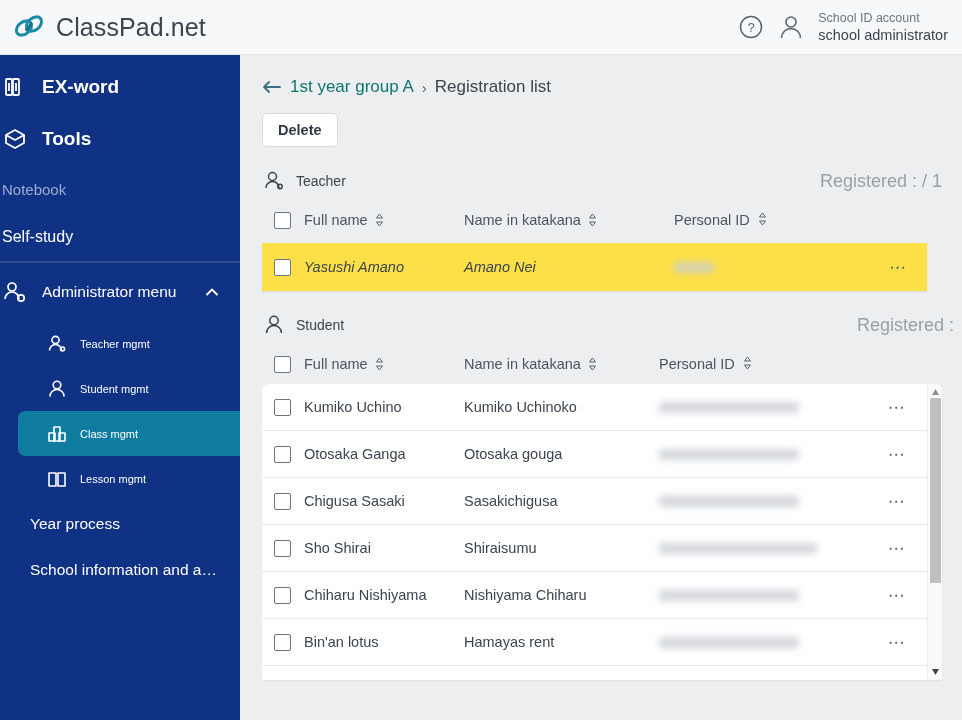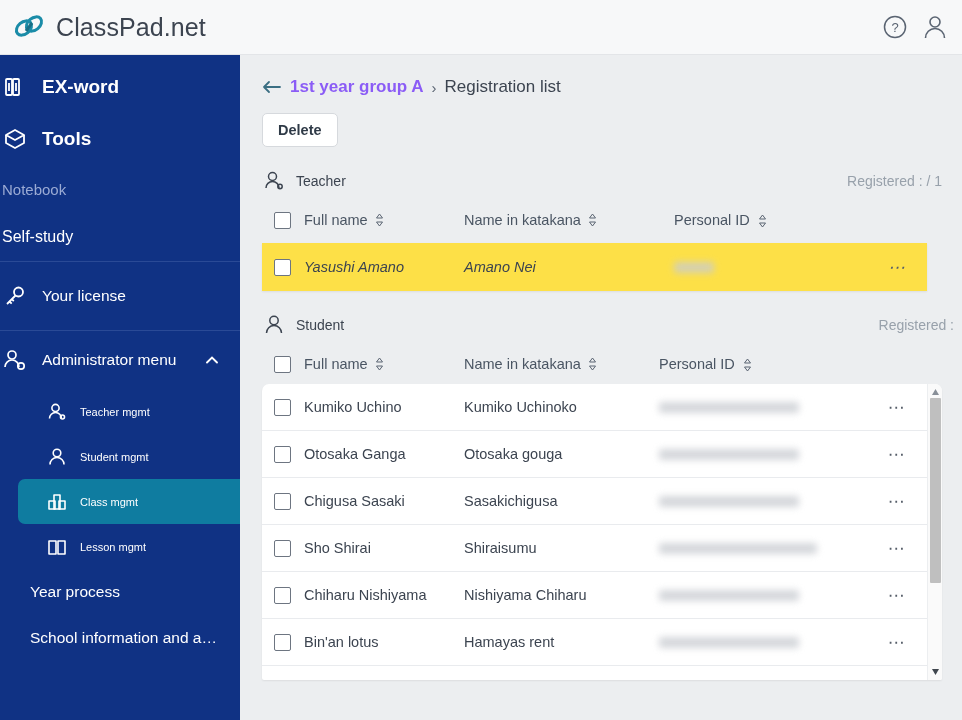--- a/index.html
+++ b/index.html
@@ -61,53 +61,53 @@
   
   .content {
     position: absolute; left: 240px; top: 55px;
     width: 722px; height: 665px; background: #eceef0; overflow: hidden;
   }
   .crumb {
     display: flex; align-items: center; gap: 8px;
     padding: 22px 0 0 22px; font-size: 17px;
   }
   .crumb .back { width: 20px; height: 16px; display: block; }
-  .crumb-link { color: #8b5cf6; cursor: pointer; font-weight: bold; }
+  .crumb-link { color: #0f766e; cursor: pointer; }
   .crumb-sep { color: #5a6472; font-size: 15px; }
   .crumb-cur { color: #3c4450; }
 
   .delete-btn {
     margin: 16px 0 0 22px; display: inline-block;
     background: #fff; border: 1px solid #d6d9dd; border-radius: 5px;
     padding: 8px 15px; font-size: 14.5px; font-weight: bold;
     color: #2f3a47; cursor: pointer;
   }
 
   .sect-head {
     display: flex; align-items: center; gap: 10px;
     margin: 22px 0 0 22px; width: 680px;
   }
   .sect-head .ic { width: 24px; height: 24px; display: block; }
   .sect-title { font-size: 14px; color: #3c4450; }
   .registered {
-    margin-left: auto; font-size: 14px; color: #98a1ab; white-space: nowrap;
+    margin-left: auto; font-size: 18px; color: #98a1ab; white-space: nowrap;
   }
 
   .col-head {
     display: flex; align-items: center;
     margin: 12px 0 0 22px; height: 30px; font-size: 14.5px; color: #4a5563;
   }
   .cbx {
     width: 17px; height: 17px; border: 1.7px solid #6d7581;
     border-radius: 2px; background: #fff; flex: none; cursor: pointer;
   }
   .c-chk   { width: 42px; display: flex; justify-content: flex-start; padding-left: 12px; }
   .c-name  { width: 160px; display: flex; align-items: center; gap: 7px; }
   .c-kana  { width: 210px; display: flex; align-items: center; gap: 7px; }
-  .c-pid   { flex: 1;      display: flex; align-items: flex-end; gap: 8px; }
+  .c-pid   { flex: 1;      display: flex; align-items: flex-start; gap: 8px; }
   .c-more  { width: 60px;  display: flex; justify-content: center; }
   .sortic { width: 9px; height: 14px; display: block; }
 
   .row-card {
     margin-left: 22px; background: #fde047; border-radius: 0;
     width: 665px; height: 48px; display: flex; align-items: center;
     font-size: 14.5px; color: #3c4450;
     box-shadow: 0 1px 2px rgba(0,0,0,.07);
     font-style: italic;
   }
@@ -164,20 +164,24 @@
 
     <div class="topbar-right">
       <svg class="help-icon" viewBox="0 0 26 26">
         <circle cx="13" cy="13" r="10.5" fill="none" stroke="#5a6472" stroke-width="1.5"></circle>
         <text x="13" y="18" font-size="13" text-anchor="middle" fill="#5a6472" font-family="Liberation Sans, sans-serif">?</text>
       </svg>
       <svg class="user-icon" viewBox="0 0 26 28">
         <circle cx="13" cy="9" r="5" fill="none" stroke="#5a6472" stroke-width="1.6"></circle>
         <path d="M3.5 25 a9.5 9.5 0 0 1 19 0" fill="none" stroke="#5a6472" stroke-width="1.6"></path>
       </svg>
+      <div class="account-block">
+        <div class="account-small">School ID account</div>
+        <div class="account-name">school administrator</div>
+      </div>
     </div>
   </div>
 
   <div class="sidebar">
 
     <div class="side-row" style="margin-top:6px">
       <svg class="ic" viewBox="0 0 26 26">
         <g fill="none" stroke="#fff" stroke-width="1.8">
           <rect x="4" y="5" width="6" height="16" rx="1"></rect>
           <rect x="11" y="5" width="6" height="16" rx="1"></rect>
@@ -200,29 +204,20 @@
     <div class="side-row" style="height:48px">
       <span class="side-dim">Notebook</span>
     </div>
 
     <div class="side-row" style="height:48px">
       <span class="side-plain" style="font-size:16px">Self-study</span>
     </div>
 
     <div class="side-div"></div>
 
-    <div class="side-row" style="height:68px">
-      <svg class="ic" viewBox="0 0 26 26">
-        <g fill="none" stroke="#fff" stroke-width="1.8">
-          <circle cx="16.5" cy="9" r="4.5"></circle>
-          <path d="M13.5 12.5 L5 21 M7.5 18.5 l2.2 2.2 M9.8 16.2 l2 2"></path>
-        </g>
-      </svg>
-      <span class="side-plain">Your license</span>
-    </div>
 
     <div class="side-div"></div>
 
     <div class="side-row" style="height:58px">
       <svg class="ic" viewBox="0 0 26 26">
         <g fill="none" stroke="#fff" stroke-width="1.7">
           <circle cx="10" cy="8" r="4"></circle>
           <path d="M3 20 a7 7 0 0 1 14 0"></path>
           <circle cx="19" cy="19" r="3.2"></circle>
         </g>

